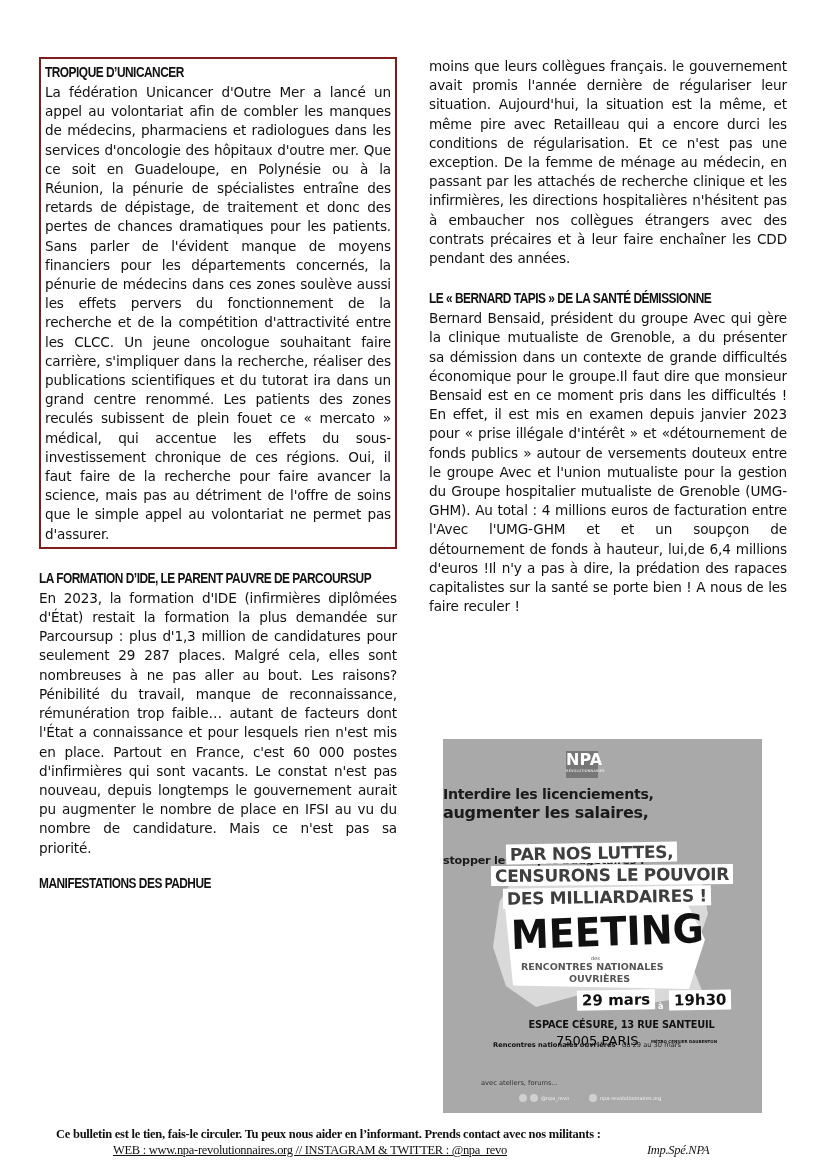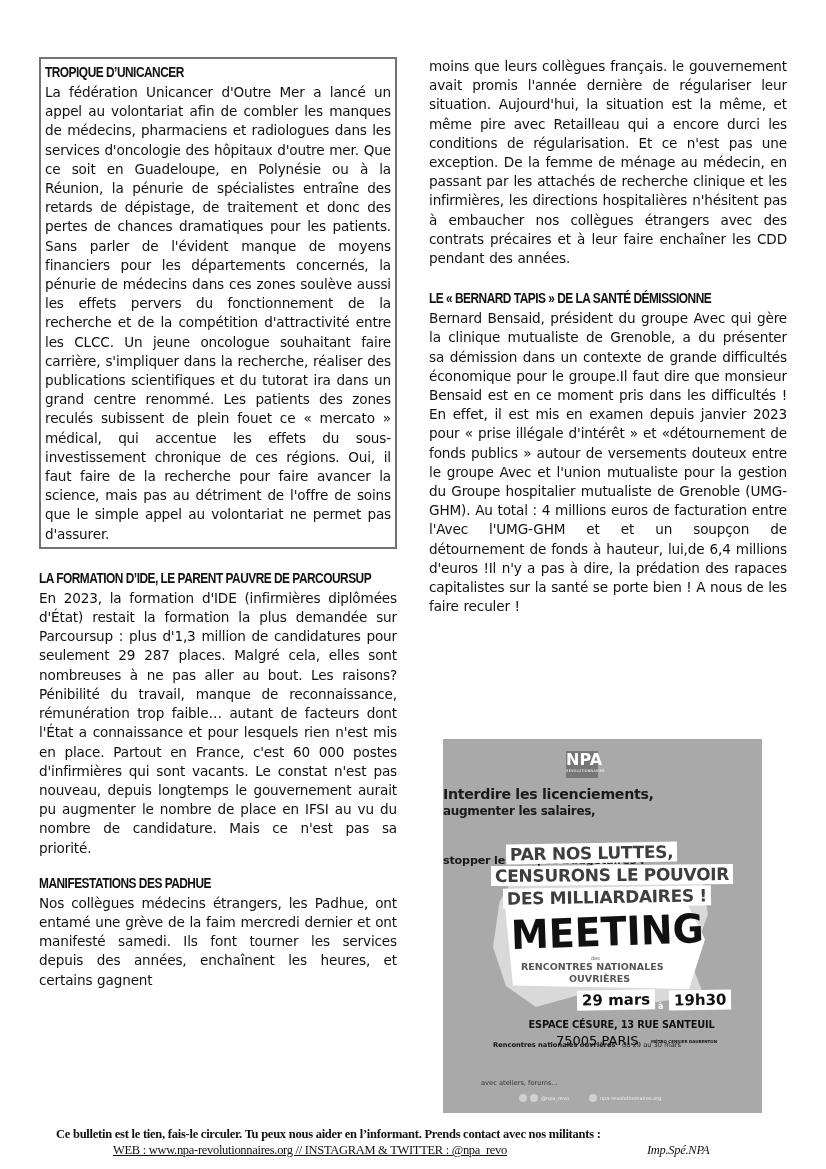--- a/index.html
+++ b/index.html
@@ -4,21 +4,21 @@
 <style>
   * { box-sizing: border-box; margin: 0; padding: 0; }
   html, body { width: 826px; height: 1169px; background: #ffffff; overflow: hidden; }
   body { position: relative; font-family: "DejaVu Sans", sans-serif; color: #111; }
 
   .col { position: absolute; }
   .col-left { left: 39px; top: 57px; width: 358px; }
   .col-right { left: 429px; top: 57px; width: 358px; }
 
   .box {
-    border: 2px solid #737373;
+    border: 2px solid #7f1d1d;
     padding: 3px 4px 3px 4px;
   }
 
   .heading {
     font-family: "Liberation Sans", sans-serif;
     font-weight: bold;
     font-size: 14.5px;
     letter-spacing: -0.6px;
     text-transform: uppercase;
     transform: scaleX(0.82);
@@ -73,21 +73,21 @@
   }
   .npa-logo .big { font-weight: bold; font-size: 16px; line-height: 18px; display: block; }
   .npa-logo .small { font-size: 3.5px; line-height: 5px; display: block; letter-spacing: 0.2px; }
 
   .p-lead {
     position: absolute; left: 0; width: 100%;
     text-align: left; font-weight: bold; color: #1a1a1a;
     line-height: 1;
   }
   .p-l1 { top: 48px; font-size: 14.2px; letter-spacing: -0.3px; }
-  .p-l2 { top: 66px; font-size: 12px; letter-spacing: -0.3px; }
+  .p-l2 { top: 66px; font-size: 16px; letter-spacing: -0.3px; }
   .p-l3 { top: 84px; font-size: 11.2px; letter-spacing: -0.2px; margin-top: 32px; }
 
   .strip {
     position: absolute;
     background: #fff;
     color: #3e3e3e;
     font-weight: bold;
     font-size: 17px;
     line-height: 20px;
     padding: 0 4px;
@@ -148,21 +148,20 @@
     <p class="para">La fédération Unicancer d'Outre Mer a lancé un appel au volontariat afin de combler les manques de médecins, pharmaciens et radiologues dans les services d'oncologie des hôpitaux d'outre mer. Que ce soit en Guadeloupe, en Polynésie ou à la Réunion, la pénurie de spécialistes entraîne des retards de dépistage, de traitement et donc des pertes de chances dramatiques pour les patients. Sans parler de l'évident manque de moyens financiers pour les départements concernés, la pénurie de médecins dans ces zones soulève aussi les effets pervers du fonctionnement de la recherche et de la compétition d'attractivité entre les CLCC. Un jeune oncologue souhaitant faire carrière, s'impliquer dans la recherche, réaliser des publications scientifiques et du tutorat ira dans un grand centre renommé. Les patients des zones reculés subissent de plein fouet ce « mercato » médical, qui accentue les effets du sous-investissement chronique de ces régions. Oui, il faut faire de la recherche pour faire avancer la science, mais pas au détriment de l'offre de soins que le simple appel au volontariat ne permet pas d'assurer.</p>
   </div>
 
   <div class="section">
     <div class="heading">LA FORMATION D’IDE, LE PARENT PAUVRE DE PARCOURSUP</div>
     <p class="para">En 2023, la formation d'IDE (infirmières diplômées d'État) restait la formation la plus demandée sur Parcoursup : plus d'1,3 million de candidatures pour seulement 29 287 places. Malgré cela, elles sont nombreuses à ne pas aller au bout. Les raisons? Pénibilité du travail, manque de reconnaissance, rémunération trop faible… autant de facteurs dont l'État a connaissance et pour lesquels rien n'est mis en place. Partout en France, c'est 60 000 postes d'infirmières qui sont vacants. Le constat n'est pas nouveau, depuis longtemps le gouvernement aurait pu augmenter le nombre de place en IFSI au vu du nombre de candidature. Mais ce n'est pas sa priorité.</p>
   </div>
 
   <div class="section">
     <div class="heading">MANIFESTATIONS DES PADHUE</div>
-    <p class="para">Nos collègues médecins étrangers, les Padhue, ont entamé une grève de la faim mercredi dernier et ont manifesté samedi. Ils font tourner les services depuis des années, enchaînent les heures, et certains gagnent</p>
   </div>
 </div>
 
 <div class="col col-right">
   <div class="section" style="margin-bottom:20px">
     <p class="para">moins que leurs collègues français. le gouvernement avait promis l'année dernière de régulariser leur situation. Aujourd'hui, la situation est la même, et même pire avec Retailleau qui a encore durci les conditions de régularisation. Et ce n'est pas une exception. De la femme de ménage au médecin, en passant par les attachés de recherche clinique et les infirmières, les directions hospitalières n'hésitent pas à embaucher nos collègues étrangers avec des contrats précaires et à leur faire enchaîner les CDD pendant des années.</p>
   </div>
   <div class="section">
     <div class="heading">LE « BERNARD TAPIS » DE LA SANTÉ DÉMISSIONNE</div>
     <p class="para">Bernard Bensaid, président du groupe Avec qui gère la clinique mutualiste de Grenoble, a du présenter sa démission dans un contexte de grande difficultés économique pour le groupe.Il faut dire que monsieur Bensaid est en ce moment pris dans les difficultés ! En effet, il est mis en examen depuis janvier 2023 pour « prise illégale d'intérêt » et «détournement de fonds publics » autour de versements douteux entre le groupe Avec et l'union mutualiste pour la gestion du Groupe hospitalier mutualiste de Grenoble (UMG-GHM). Au total : 4 millions euros de facturation entre l'Avec l'UMG-GHM et et un soupçon de détournement de fonds à hauteur, lui,de 6,4 millions d'euros !Il n'y a pas à dire, la prédation des rapaces capitalistes sur la santé se porte bien ! A nous de les faire reculer !</p>

